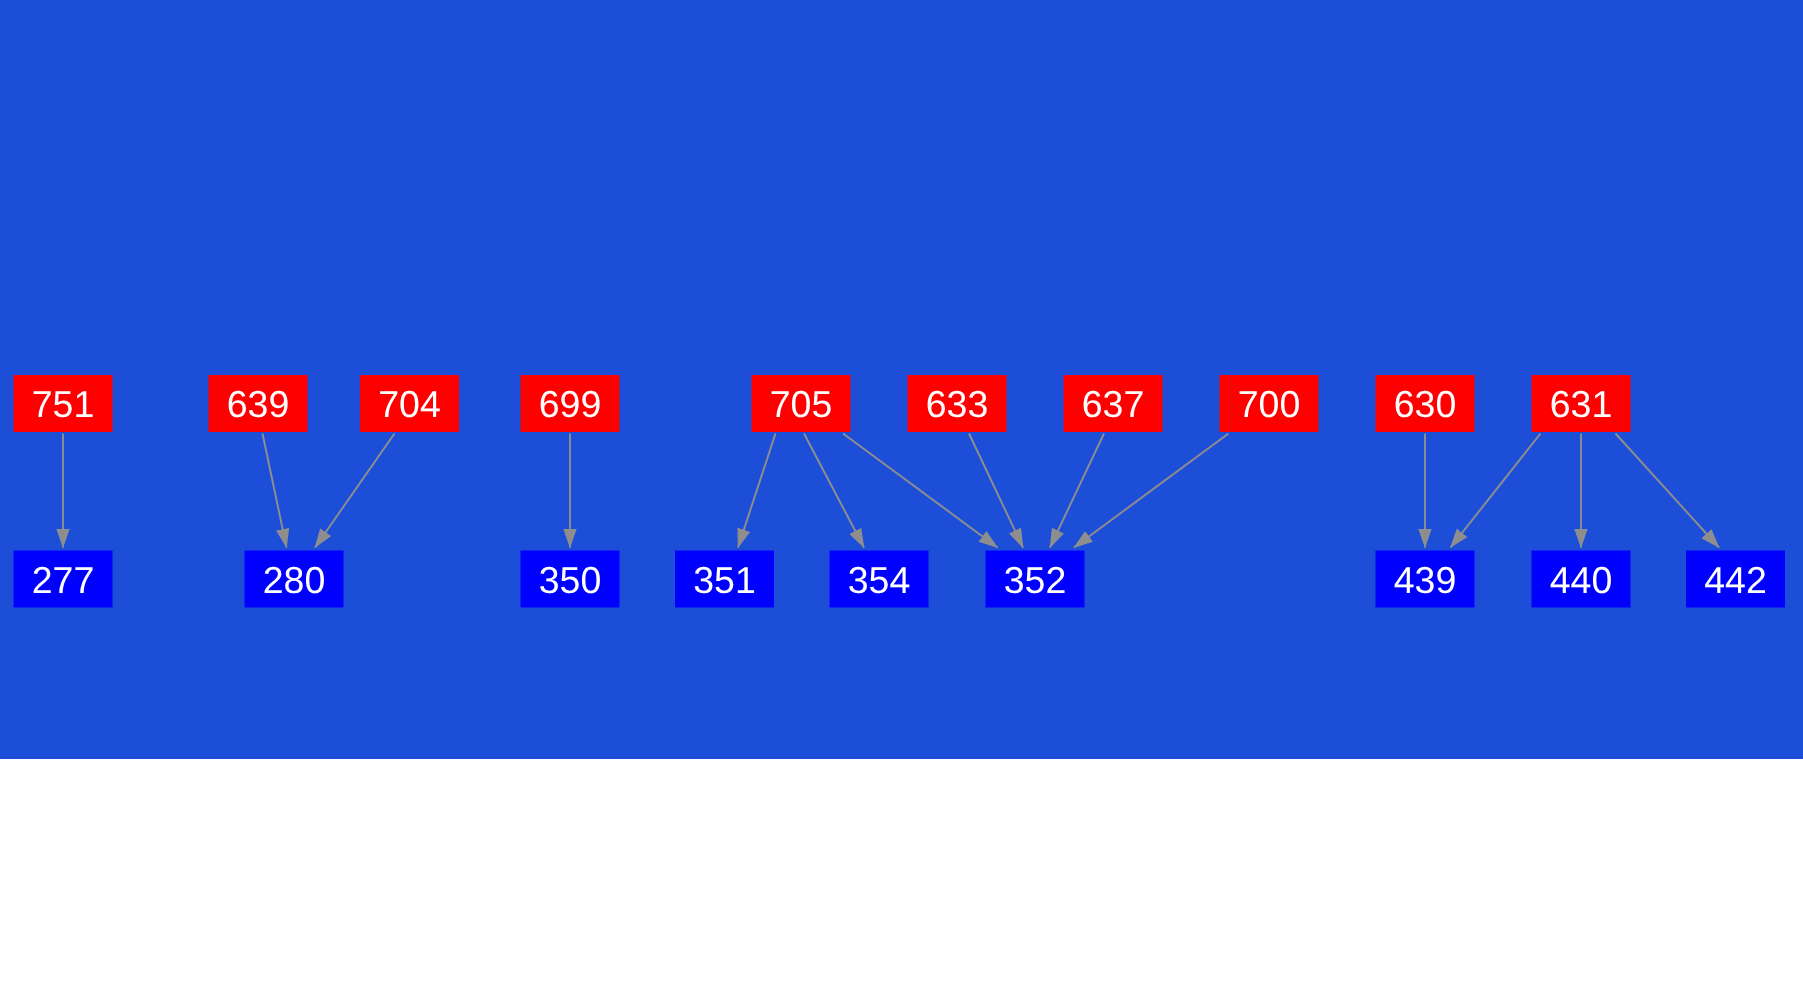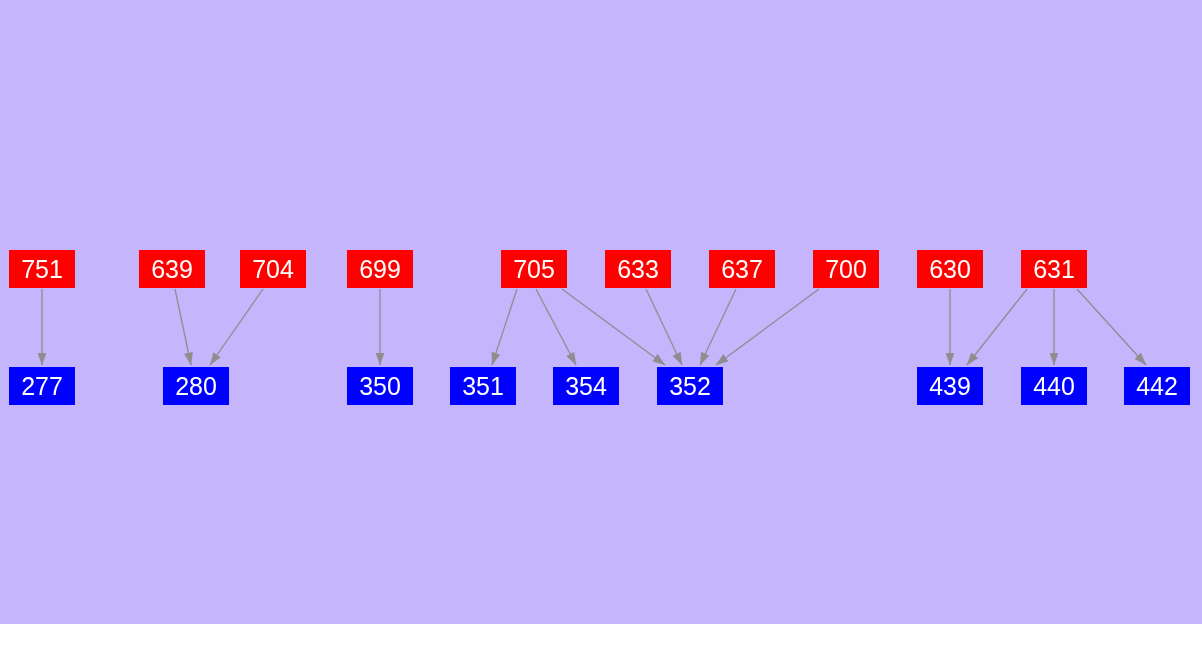--- a/index.html
+++ b/index.html
@@ -7,22 +7,22 @@
     padding: 0;
     background: #ffffff;
     width: 1202px;
     height: 656px;
     overflow: hidden;
     font-family: "Liberation Sans", "DejaVu Sans", sans-serif;
   }
   .stage {
     position: relative;
     width: 1202px;
-    height: 624px;
-    background: #c4b5fd;
+    height: 506px;
+    background: #1d4ed8;
   }
   svg { display: block; }
   .edge-line {
     stroke-width: 1.3;
     fill: none;
   }
   .node-label {
     font-family: "Liberation Sans", "DejaVu Sans", sans-serif;
     font-size: 25px;
     text-anchor: middle;

